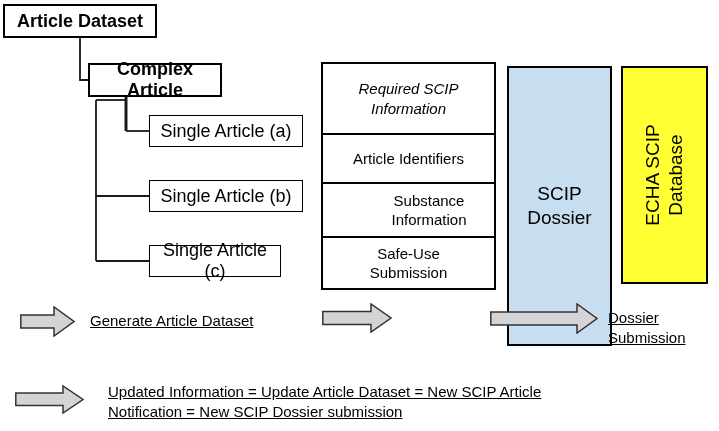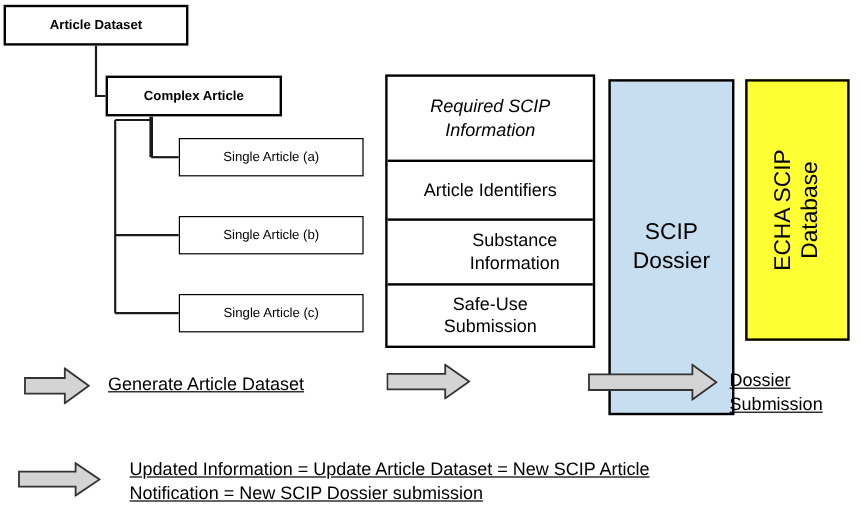--- a/index.html
+++ b/index.html
@@ -6,21 +6,21 @@
   #canvas {
     position:relative; width:719px; height:431px; background:#ffffff;
     font-family:"Liberation Sans", sans-serif; color:#000; overflow:hidden;
   }
   .abs { position:absolute; box-sizing:border-box; }
 
   
   .node {
     background:#fff; border:2px solid #000;
     display:flex; align-items:center; justify-content:center;
-    font-size:11px; text-align:center;
+    font-size:18px; text-align:center;
   }
   .node.bold { font-weight:bold; }
   .node.thin { border-width:1.5px; }
 
   
   #info-table { border:2px solid #000; background:#fff; display:flex; flex-direction:column; }
   .cell {
     display:flex; align-items:center; justify-content:center;
     font-size:15px; text-align:center; line-height:1.3;
   }
@@ -62,33 +62,33 @@
     <path d="M96,100 H126" stroke-width="1.8"></path>
     <path d="M96,100 V261" stroke-width="1.8"></path>
     <path d="M96,196 H149" stroke-width="1.8"></path>
     <path d="M96,261 H149" stroke-width="1.8"></path>
   </svg>
 
   <div class="abs node bold" style="left:3px; top:4px; width:154px; height:34px;">
     <span>Article Dataset</span>
   </div>
 
-  <div class="abs node bold" style="left:88px; top:63px; width:147px; height:34px;">
+  <div class="abs node bold" style="left:88px; top:63px; width:134px; height:34px;">
     <span>Complex Article</span>
   </div>
 
   <div class="abs node thin" style="left:149px; top:115px; width:154px; height:32px;">
     <span>Single Article (a)</span>
   </div>
 
   <div class="abs node thin" style="left:149px; top:180px; width:154px; height:32px;">
     <span>Single Article (b)</span>
   </div>
 
-  <div class="abs node thin" style="left:149px; top:245px; width:154px; height:32px;">
+  <div class="abs node thin" style="left:149px; top:245px; width:132px; height:32px;">
     <span>Single Article (c)</span>
   </div>
 
   <div id="info-table" class="abs" style="left:321px; top:62px; width:175px; height:228px;">
     <div class="cell hdr" style="height:71px;">
       <span>Required SCIP Information</span>
     </div>
     <div class="cell" style="height:48px;">
       <span>Article Identifiers</span>
     </div>

